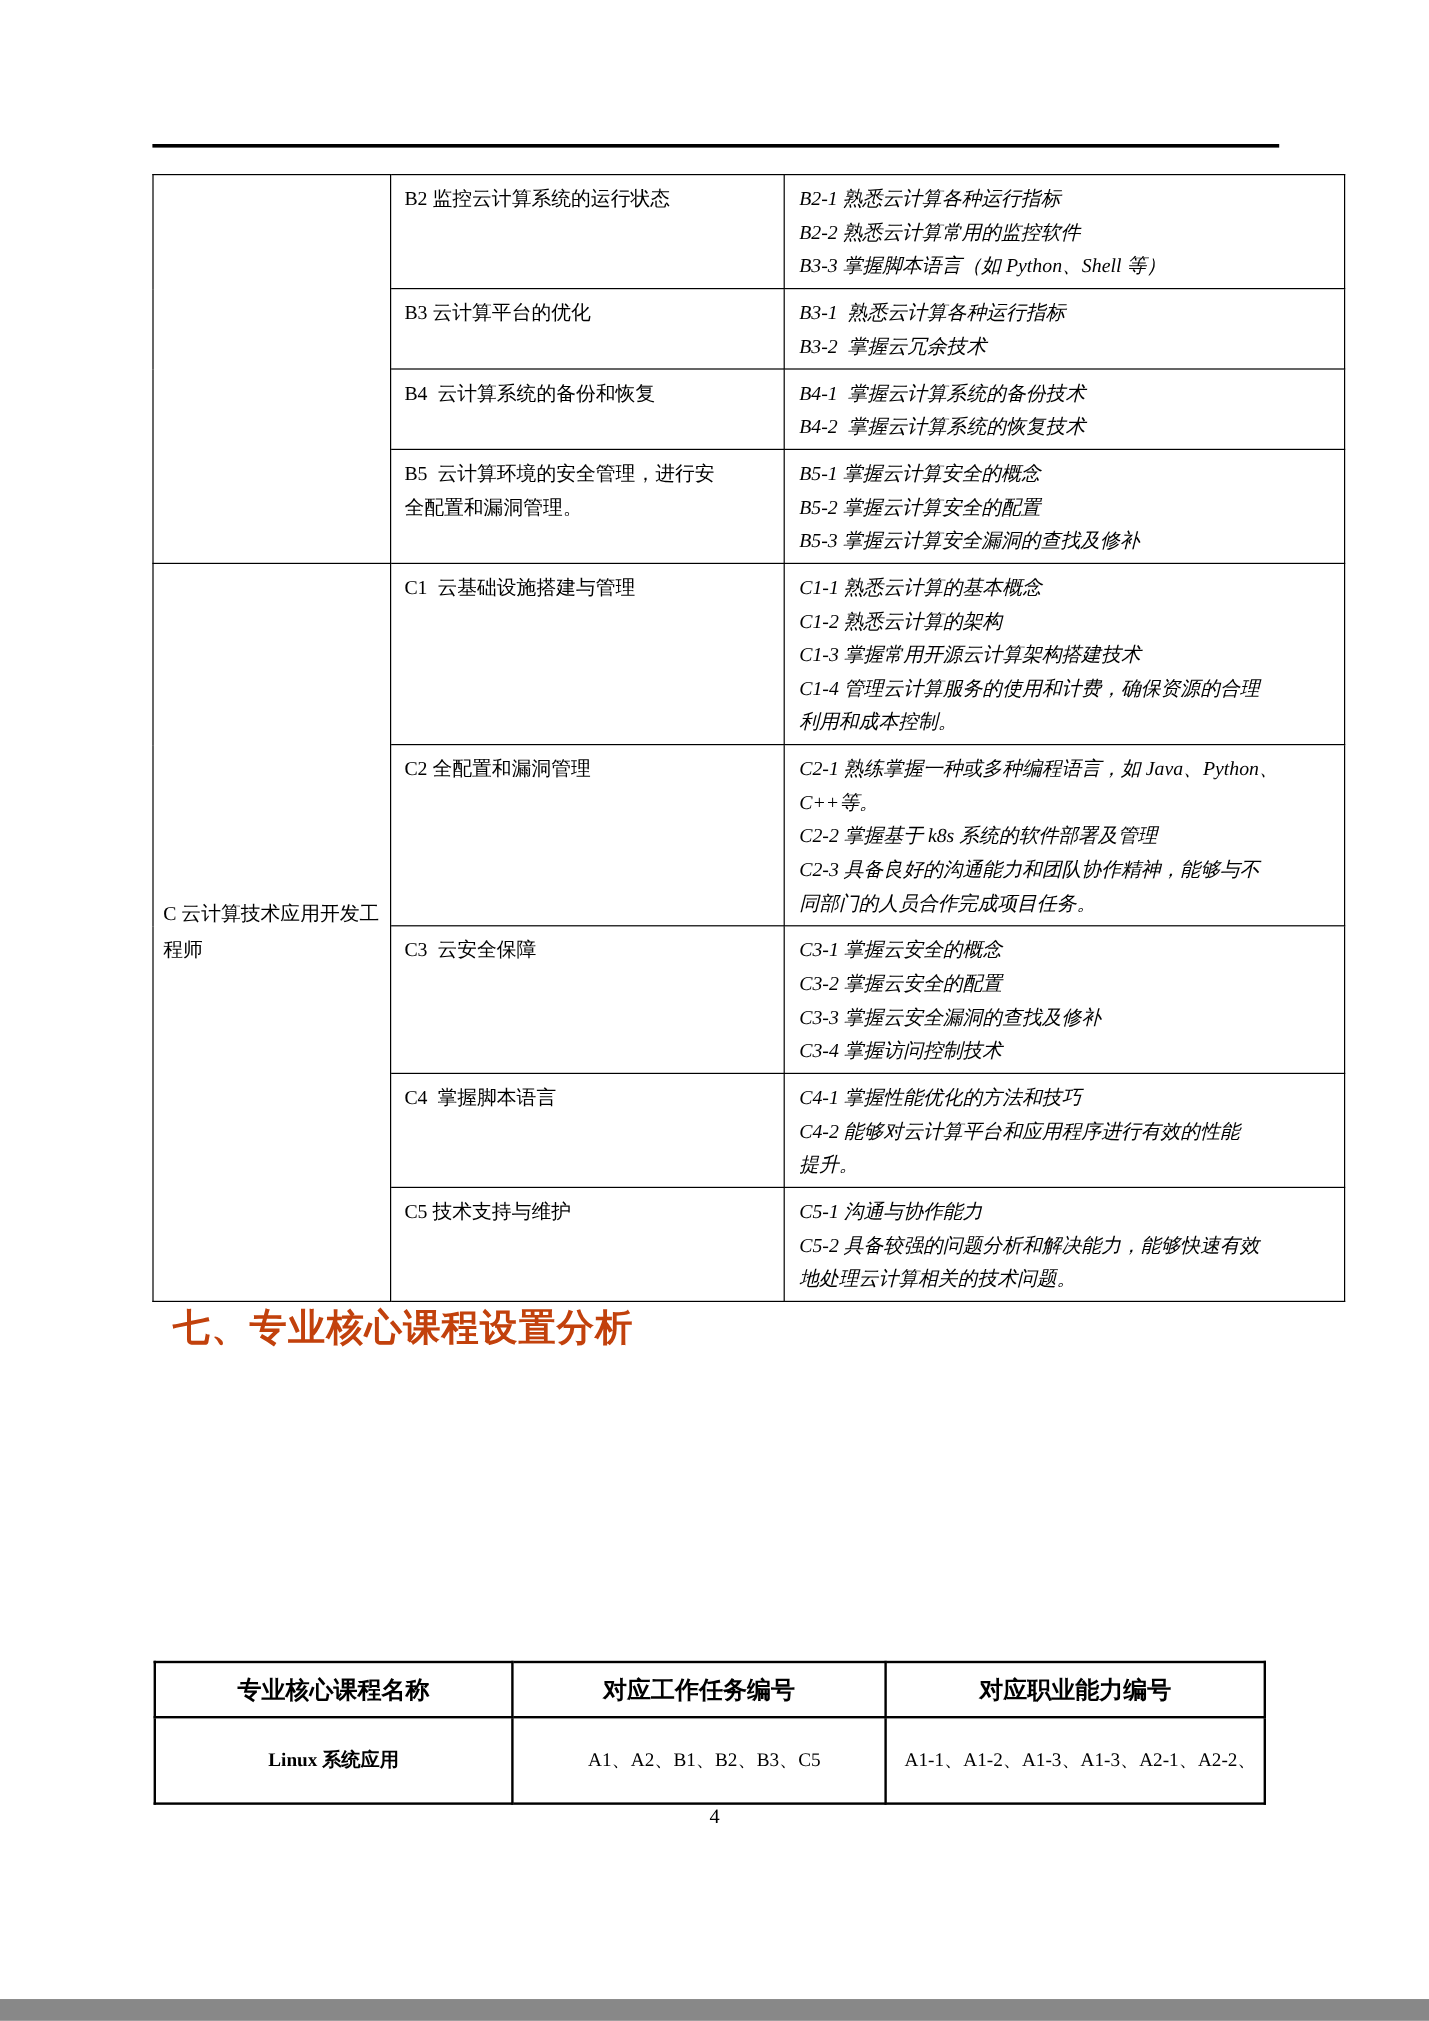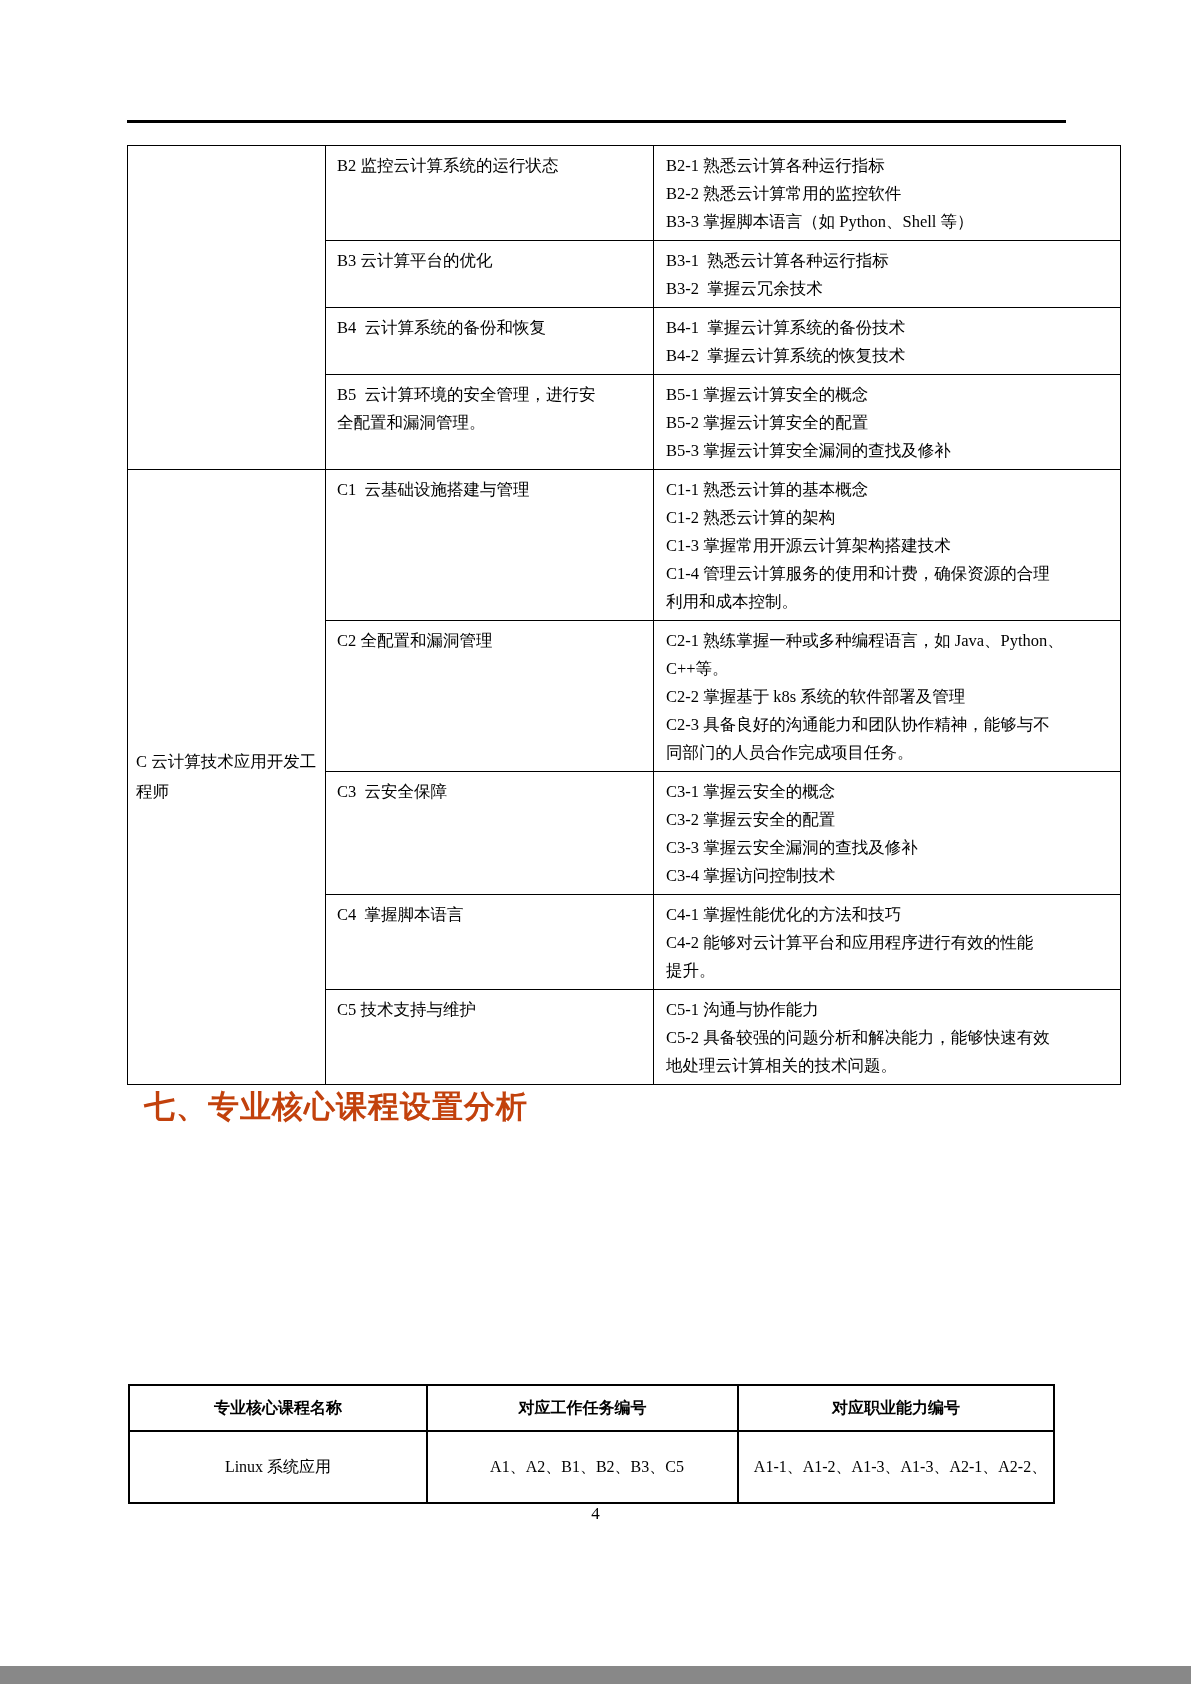--- a/index.html
+++ b/index.html
@@ -30,21 +30,21 @@
     word-break:break-word;
   }
   table.skills td.pos {
     width:181px; padding:6px 8px;
     vertical-align:middle; line-height:30px;
   }
   table.skills td.task {
     width:308px; padding:6px 8px 4px 11px;
   }
   table.skills td.abil {
-    width:450px; padding:6px 4px 4px 12px;
+    width:450px; padding:6px 4px 4px 12px;font-style:italic;
   }
   
   .section-heading {
     position:absolute; left:144px; top:1086px;
     margin:0;
     font-family:"Liberation Sans","DejaVu Sans",sans-serif;
     font-weight:bold; font-size:31px; letter-spacing:1px;
     color:#c2410c;
   }
   .intro {
@@ -53,30 +53,30 @@
   }
   
   table.courses {
     position:absolute; left:128px; top:1384px;
     width:925px;
     border-collapse:collapse; table-layout:fixed;
   }
   table.courses th {
     border:2px solid #000;
     font-family:Liberation Sans, sans-serif;
-    font-weight:bold; font-size:16px;
+    font-weight:bold; font-size:20px;
     height:44px; text-align:center; vertical-align:middle;
     padding:0 4px;
   }
   table.courses td {
     border:2px solid #000;
     font-size:16px; height:68px; vertical-align:middle;
     white-space:nowrap; overflow:hidden;
   }
-  table.courses td.course { text-align:center; }
+  table.courses td.course { text-align:center;font-weight:bold; }
   table.courses td.codes  { text-align:center; padding:0 2px 0 11px; }
   table.courses col.c1 { width:298px; }
   table.courses col.c2 { width:311px; }
   table.courses col.c3 { width:316px; }
   
   .page-number {
     position:absolute; top:1504px; left:0; right:0;
     text-align:center; font-size:17px;
   }
 </style>

